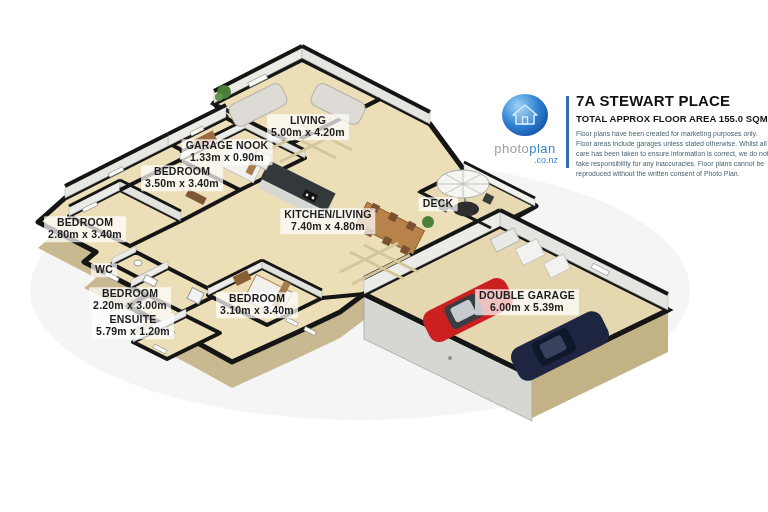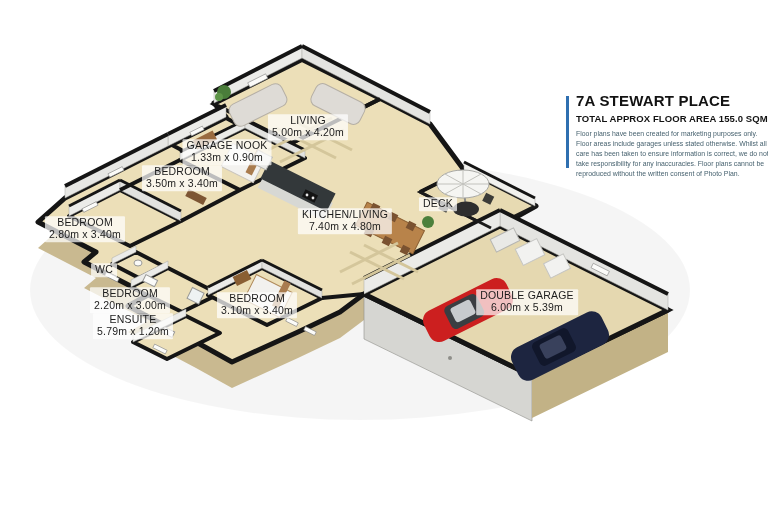--- a/index.html
+++ b/index.html
@@ -3,21 +3,21 @@
 <meta charset="utf-8">
 <style>
   html,body{margin:0;padding:0;background:#fff;}
   #canvas{position:relative;width:768px;height:512px;background:#ffffff;overflow:hidden;
           font-family:"Liberation Sans",sans-serif;}
   #plan-svg{position:absolute;left:0;top:0;}
   
   .rlabel{position:absolute;transform:translate(-50%,-50%);text-align:center;
           background:rgba(255,255,255,0.72);padding:1px 4px;line-height:1.12;
           white-space:nowrap;border-radius:1px;}
-  .rname,.rdims{display:block;font-weight:normal;font-size:10.5px;color:#1c1c1c;
+  .rname,.rdims{display:block;font-weight:bold;font-size:10.5px;color:#1c1c1c;
           letter-spacing:.2px;font-family:"Liberation Sans",sans-serif;}
   
   #brand{position:absolute;left:486px;top:94px;width:78px;text-align:center;}
   #logo{width:46px;height:42px;margin:0 auto;border-radius:50%;
         background:radial-gradient(circle at 35% 28%, #9bd4f7 0%, #2e7fd0 48%, #0c3d92 100%);
         display:flex;align-items:center;justify-content:center;}
   #brandname{margin-top:6px;font-size:13px;letter-spacing:.5px;line-height:1;}
   .bp1{color:#9aa0a6;} .bp2{color:#3a87c8;}
   #brandsuffix{font-size:9px;color:#3a87c8;text-align:right;padding-right:6px;line-height:1.3;}
   #divider{position:absolute;left:566px;top:96px;width:3px;height:72px;background:#2f6fb0;}
@@ -233,33 +233,43 @@
       <span class="rdims">2.20m x 3.00m</span>
     </div>
     <div class="rlabel" style="left:133px;top:326px">
       <span class="rname">ENSUITE</span>
       <span class="rdims">5.79m x 1.20m</span>
     </div>
     <div class="rlabel" style="left:257px;top:305px">
       <span class="rname">BEDROOM</span>
       <span class="rdims">3.10m x 3.40m</span>
     </div>
-    <div class="rlabel" style="left:345px;top:221px">
+    <div class="rlabel" style="left:328px;top:221px">
       <span class="rname">KITCHEN/LIVING</span>
       <span class="rdims">7.40m x 4.80m</span>
     </div>
     <div class="rlabel" style="left:438px;top:204px">
       <span class="rname">DECK</span>
     </div>
     <div class="rlabel" style="left:527px;top:302px">
       <span class="rname">DOUBLE GARAGE</span>
       <span class="rdims">6.00m x 5.39m</span>
     </div>
   </div>
 
+  <div id="brand">
+    <div id="logo">
+      <svg width="28" height="24" viewBox="0 0 28 24">
+        <polygon points="14,2 26,12 23,12 23,21 5,21 5,12 2,12" fill="rgba(255,255,255,0.18)" stroke="#d6ecfb" stroke-width="1.6" stroke-linejoin="round"></polygon>
+        <rect x="11.5" y="14" width="5" height="7" fill="none" stroke="#d6ecfb" stroke-width="1.4"></rect>
+      </svg>
+    </div>
+    <div id="brandname"><span class="bp1">photo</span><span class="bp2">plan</span></div>
+    <div id="brandsuffix">.co.nz</div>
+  </div>
 
   <div id="divider"></div>
 
   <div id="titleblock">
     <div id="main-title">7A STEWART PLACE</div>
     <div id="sub-title">TOTAL APPROX FLOOR AREA 155.0 SQM</div>
     <div id="disclaimer">Floor plans have been created for marketing purposes only. Floor areas include garages unless stated otherwise. Whilst all care has been taken to ensure information is correct, we do not take responsibility for any inaccuracies. Floor plans cannot be reproduced without the written consent of Photo Plan.</div>
   </div>
 
 </div>

